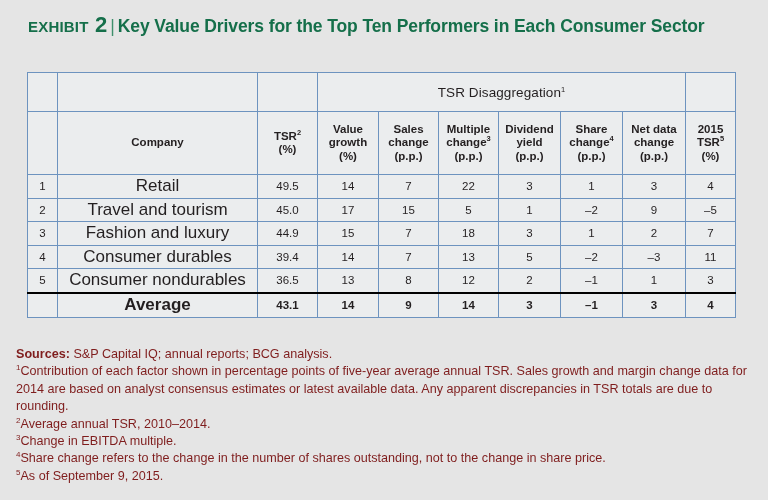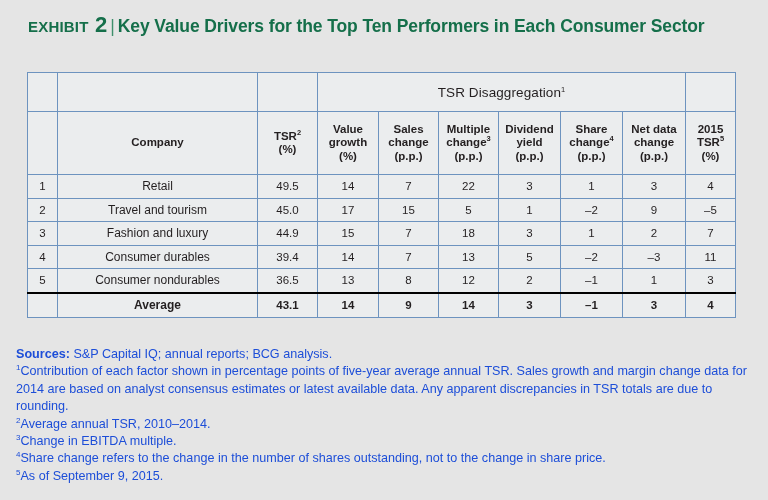--- a/index.html
+++ b/index.html
@@ -94,21 +94,21 @@
   tr.data-row td {
     height: 22.5px;
   }
   td.rank {
     font-weight: bold;
     font-size: 11.5px;
   }
   td.company {
     text-align: left;
     padding-left: 8px;
-    font-size: 12px;
+    font-size: 17px;
     margin-top: 12px;
   }
   tr.avg-row td {
     font-weight: bold;
     border-top: 2px solid #000000;
     height: 23px;
   }
   tr.avg-row td.company { font-weight: bold; }
 
   sup {
@@ -118,21 +118,21 @@
   }
 
   
   #footnotes {
     position: absolute;
     left: 16px;
     top: 346px;
     width: 736px;
     font-size: 12.6px;
     line-height: 17.4px;
-    color: #1d4ed8;
+    color: #7f1d1d;
   }
   #footnotes .src-label { font-weight: bold; }
   #footnotes p { margin: 0; }
   #footnotes .note sup {
     font-size: 8px;
   }
 </style>
 </head>
 <body>
 

